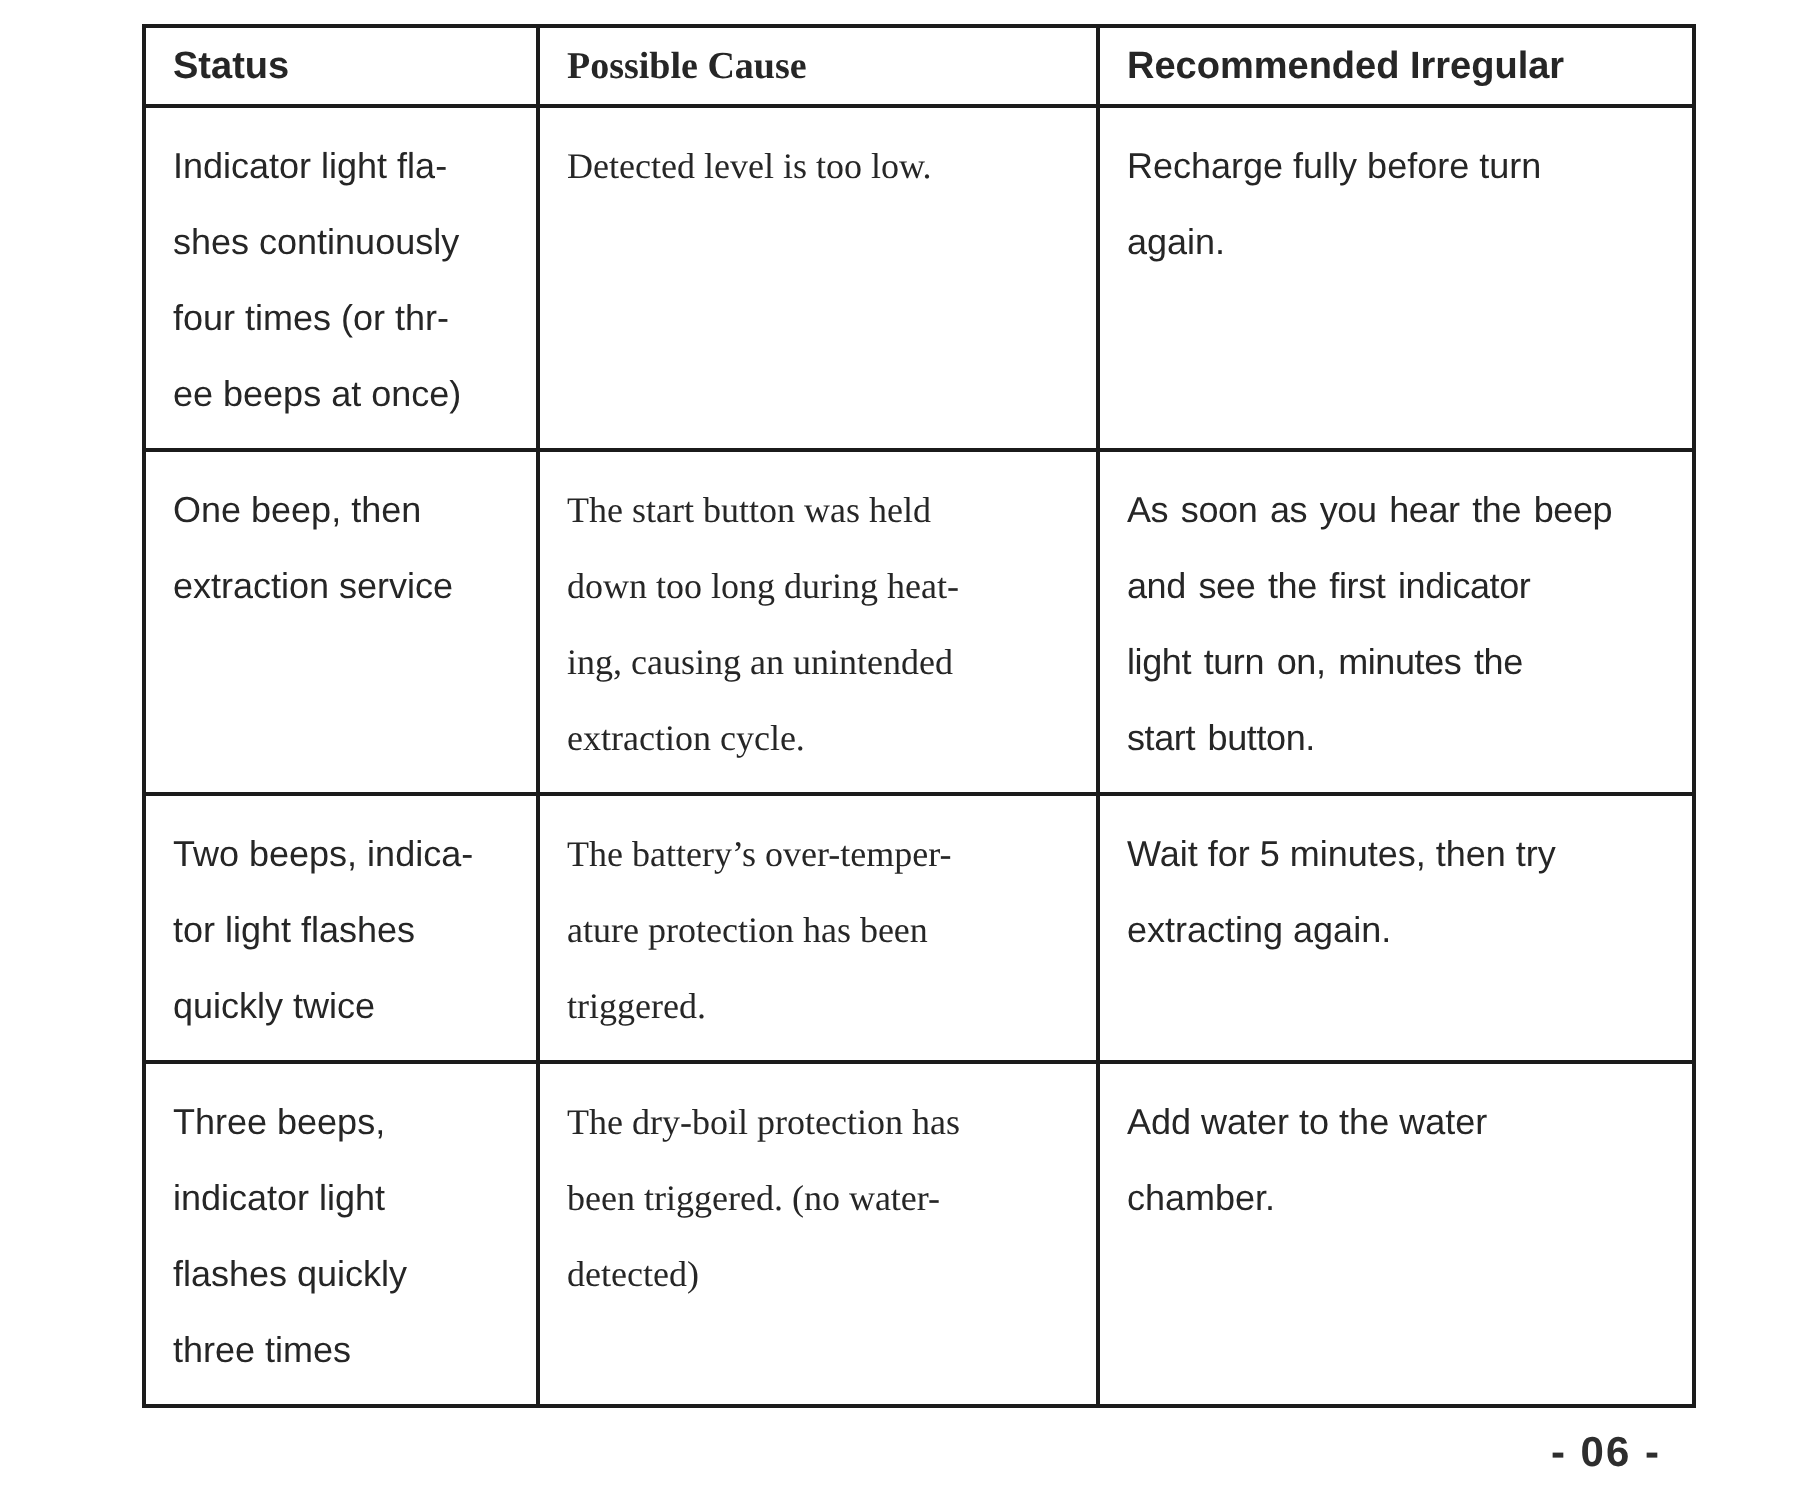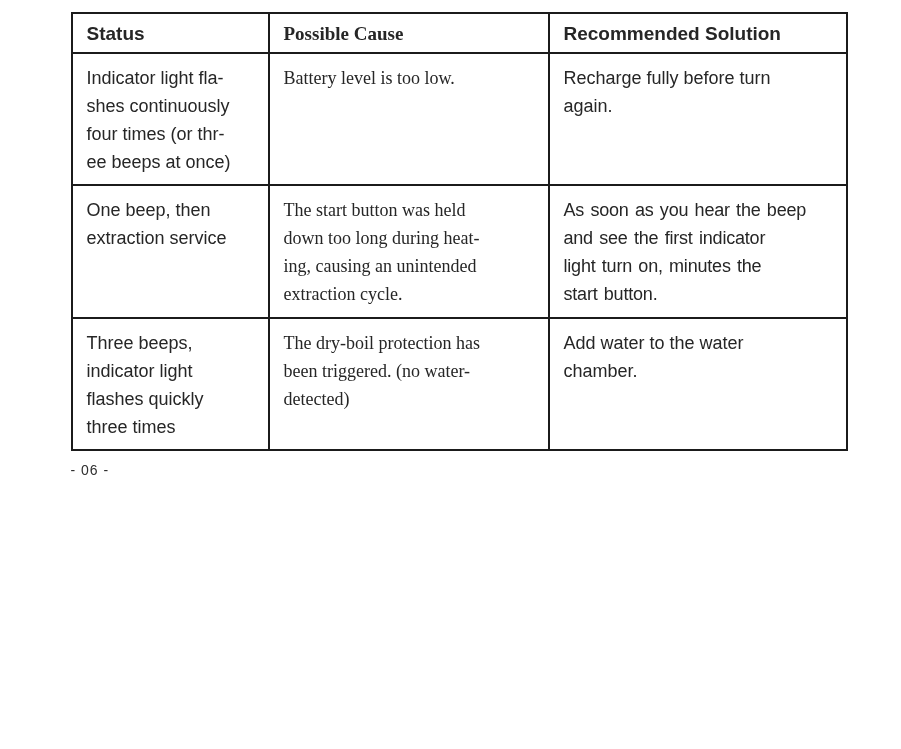--- a/index.html
+++ b/index.html
@@ -33,74 +33,85 @@
   }
   table.tbl th{
     font-size:19px;
     font-weight:bold;
     padding:8px 10px 6px 14px;
     height:40px;
     vertical-align:middle;
   }
   table.tbl td{
     font-size:18px;
-    line-height:28px;
+    line-height:38px;
     padding:10px 10px 8px 14px;
   }
   .col0{width:197px;}
   .col1{width:280px;font-family:Liberation Serif, serif;}
   .col2{width:298px;}
   tbody tr:nth-child(1) td{height:132px;}
   tbody tr:nth-child(2) td{height:133px;}
   tbody tr:nth-child(3) td{height:108px;}
   tbody tr:nth-child(4) td{height:133px;}
   tbody tr:nth-child(5) td{height:134px;}
   td.narrow{letter-spacing:-0.6px;}
   td.spread{word-spacing:1.5px;letter-spacing:-0.2px;}
   .footer{
     margin-top:11px;
-    text-align:left;
-    font-size:14px;
+    text-align:right;
+    font-size:21px;
     letter-spacing:1px;
     color:#2e2e2e;
+    font-weight:bold;
   }
 </style>
 </head>
 <body>
 
 <div class="page">
   <table class="tbl">
     <thead>
       <tr>
           <th class="col0">Status</th>
           <th class="col1">Possible Cause</th>
-          <th class="col2">Recommended Solution</th>
+          <th class="col2">Recommended Irregular</th>
         </tr>
     </thead>
     <tbody>
         <tr>
           <td class="col0">Indicator light fla-
 shes continuously
 four times (or thr-
 ee beeps at once)</td>
-          <td class="col1">Battery level is too low.</td>
+          <td class="col1">Detected level is too low.</td>
           <td class="col2">Recharge fully before turn
 again.</td>
         </tr>
         <tr>
           <td class="col0">One beep, then
 extraction service</td>
           <td class="col1">The start button was held
 down too long during heat-
 ing, causing an unintended
 extraction cycle.</td>
           <td class="col2 spread">As soon as you hear the beep
 and see the first indicator
 light turn on, minutes the
 start button.</td>
+        </tr>
+        <tr>
+          <td class="col0">Two beeps, indica-
+tor light flashes
+quickly twice</td>
+          <td class="col1">The battery’s over-temper-
+ature protection has been
+triggered.</td>
+          <td class="col2">Wait for 5 minutes, then try
+extracting again.</td>
         </tr>
         <tr>
           <td class="col0">Three beeps,
 indicator light
 flashes quickly
 three times</td>
           <td class="col1">The dry-boil protection has
 been triggered. (no water-
 detected)</td>
           <td class="col2">Add water to the water

